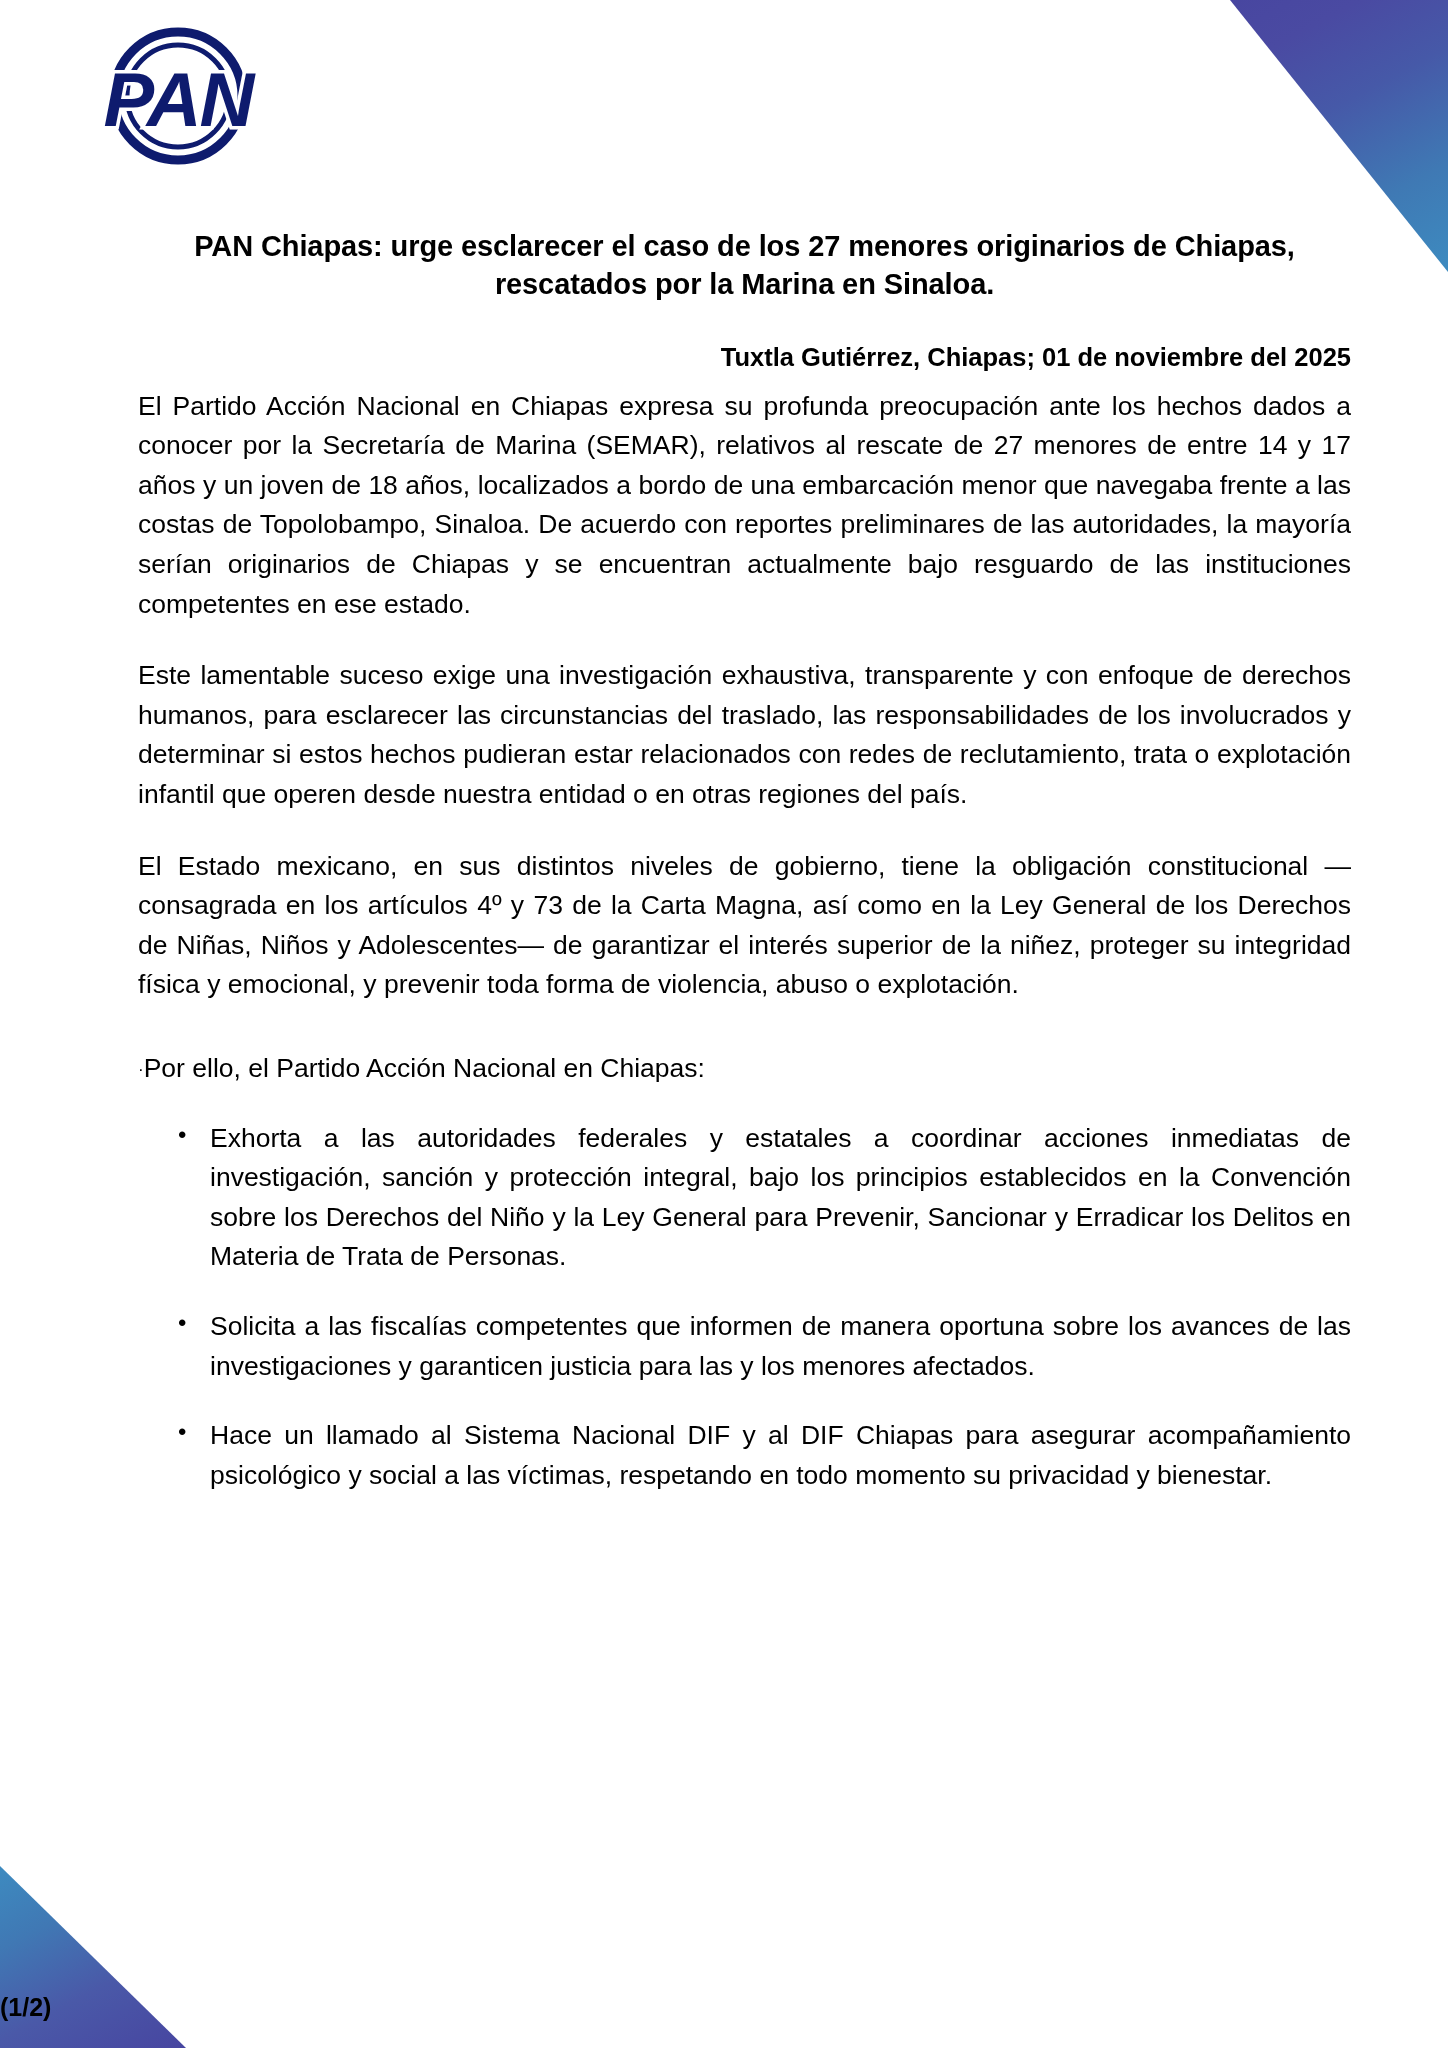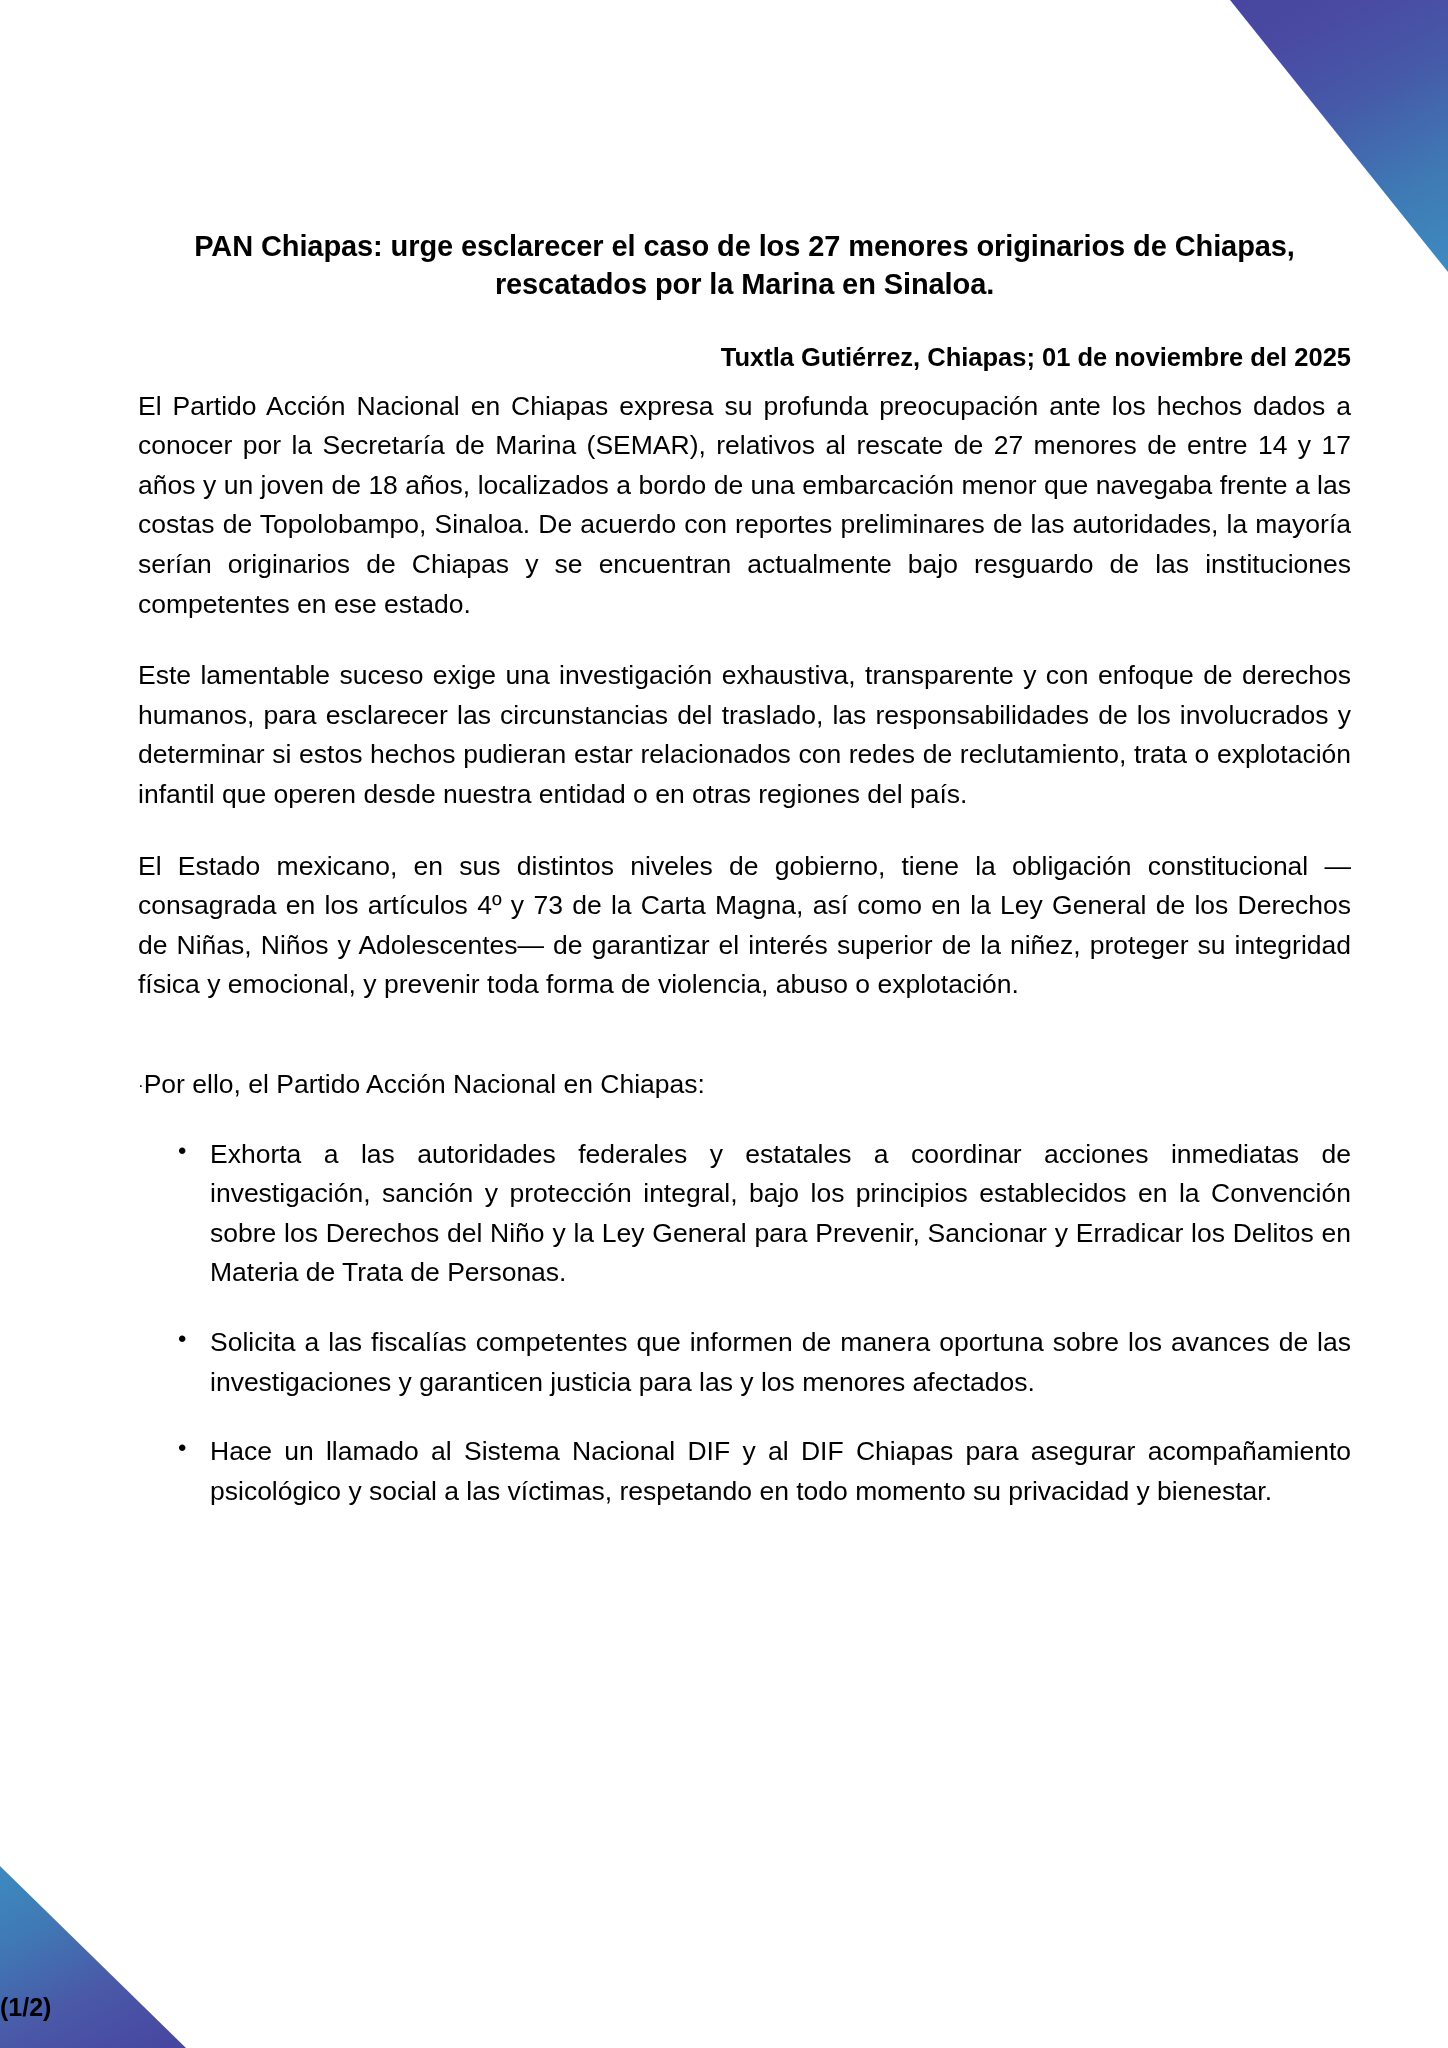--- a/index.html
+++ b/index.html
@@ -91,21 +91,21 @@
     margin-top: 12px;
     font-size: 26.5px;
     line-height: 1.495;
     text-align: justify;
     text-justify: inter-word;
   }
 
   .para.spaced { margin-top: 32px; }
 
   .por-ello {
-    margin-top: 60px;
+    margin-top: 44px;
     font-size: 26.5px;
     line-height: 1.495;
     text-align: left;
   }
   .por-ello .leading-dot {
     font-size: 17px;
     vertical-align: 2px;
   }
 
   .bullets {
@@ -146,20 +146,30 @@
 </style>
 </head>
 <body>
 
 <div class="page">
 
   <div class="corner-tr"></div>
 
   <div class="corner-bl"></div>
 
+  <div class="logo">
+    <svg viewBox="0 0 212 148" xmlns="http://www.w3.org/2000/svg" aria-label="PAN">
+
+      <circle cx="106" cy="74" r="64" fill="none" stroke="#0e1b6e" stroke-width="9"></circle>
+
+      <circle cx="106" cy="74" r="51" fill="none" stroke="#0e1b6e" stroke-width="5"></circle>
+
+      <text x="106" y="104" text-anchor="middle" font-family="'Liberation Sans', sans-serif" font-size="76" font-weight="bold" font-style="italic" fill="#0e1b6e" stroke="#ffffff" stroke-width="7" paint-order="stroke" letter-spacing="-2">PAN</text>
+    </svg>
+  </div>
 
   <div class="content">
 
     <h1 class="doc-title">PAN Chiapas: urge esclarecer el caso de los 27 menores originarios de Chiapas, rescatados por la Marina en Sinaloa.</h1>
 
     <div class="dateline">Tuxtla Gutiérrez, Chiapas; 01 de noviembre del 2025</div>
 
     <p class="para">El Partido Acción Nacional en Chiapas expresa su profunda preocupación ante los hechos dados a conocer por la Secretaría de Marina (SEMAR), relativos al rescate de 27 menores de entre 14 y 17 años y un joven de 18 años, localizados a bordo de una embarcación menor que navegaba frente a las costas de Topolobampo, Sinaloa. De acuerdo con reportes preliminares de las autoridades, la mayoría serían originarios de Chiapas y se encuentran actualmente bajo resguardo de las instituciones competentes en ese estado.</p>
 
     <p class="para spaced">Este lamentable suceso exige una investigación exhaustiva, transparente y con enfoque de derechos humanos, para esclarecer las circunstancias del traslado, las responsabilidades de los involucrados y determinar si estos hechos pudieran estar relacionados con redes de reclutamiento, trata o explotación infantil que operen desde nuestra entidad o en otras regiones del país.</p>

